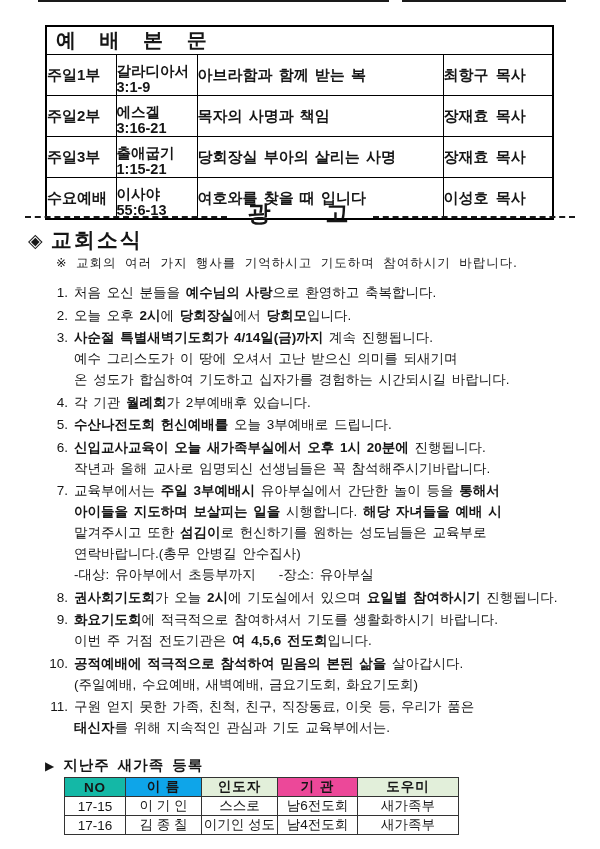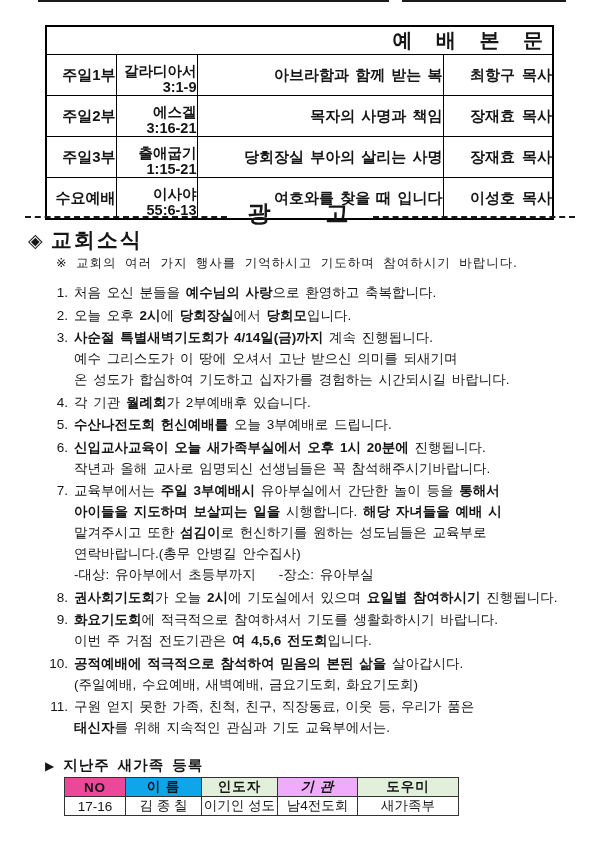--- a/index.html
+++ b/index.html
@@ -12,21 +12,21 @@
   .top-line.seg1{left:38px;width:351px;}
   .top-line.seg2{left:402px;width:164px;}
 
   
   table.worship{
     position:absolute;left:45px;top:25px;width:507px;
     border-collapse:collapse;table-layout:fixed;
     border:2.5px solid #000;
   }
   table.worship th,table.worship td{
-    border:1.5px solid #000;text-align:right;vertical-align:middle;
+    border:1.5px solid #000;text-align:left;vertical-align:middle;
     font-weight:bold;padding:0;
   }
   table.worship .wt-title{height:24px;font-size:20px;letter-spacing:9px;padding-left:9px;}
   table.worship td{height:35px;font-size:15px;}
   td.w-service{font-size:14.5px;letter-spacing:0px;}
   td.w-scripture .book{font-size:14.5px;line-height:16px;margin-top:8px;}
   td.w-scripture .verses{font-size:14.5px;line-height:16px;}
   td.w-sermon{font-size:15.5px;word-spacing:2px;}
   td.w-preacher{font-size:15px;word-spacing:3px;}
 
@@ -219,28 +219,35 @@
   <table class="nf-table">
     <colgroup>
       <col style="width:61px">
         <col style="width:76px">
         <col style="width:76px">
         <col style="width:80px">
         <col style="width:101px">
     </colgroup>
     <thead>
         <tr>
-          <th style="background: #ec4899;">NO</th>
+          <th style="background: #14b8a6;">NO</th>
           <th style="background: #0ea5e9; font-family: Liberation Serif, serif;">이 름</th>
           <th style="background: rgb(226, 239, 218);">인도자</th>
-          <th style="background: #f0abfc; font-style: italic;">기 관</th>
+          <th style="background: #ec4899;">기 관</th>
           <th style="background: rgb(226, 239, 218);">도우미</th>
         </tr>
       </thead>
     <tbody>
+        <tr>
+          <td>17-15</td>
+          <td>이 기 인</td>
+          <td>스스로</td>
+          <td>남6전도회</td>
+          <td>새가족부</td>
+        </tr>
         <tr>
           <td>17-16</td>
           <td>김 종 칠</td>
           <td>이기인 성도</td>
           <td>남4전도회</td>
           <td>새가족부</td>
         </tr>
       </tbody>
   </table>
 

